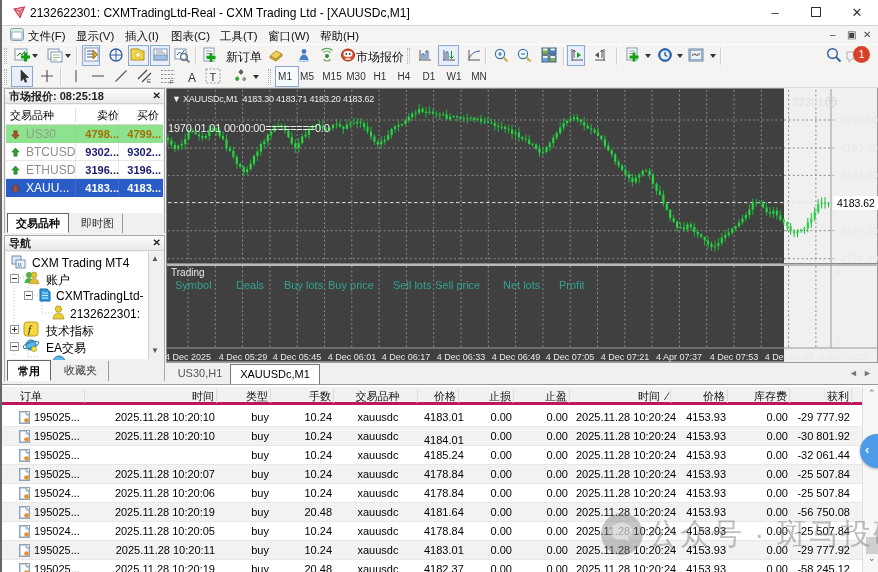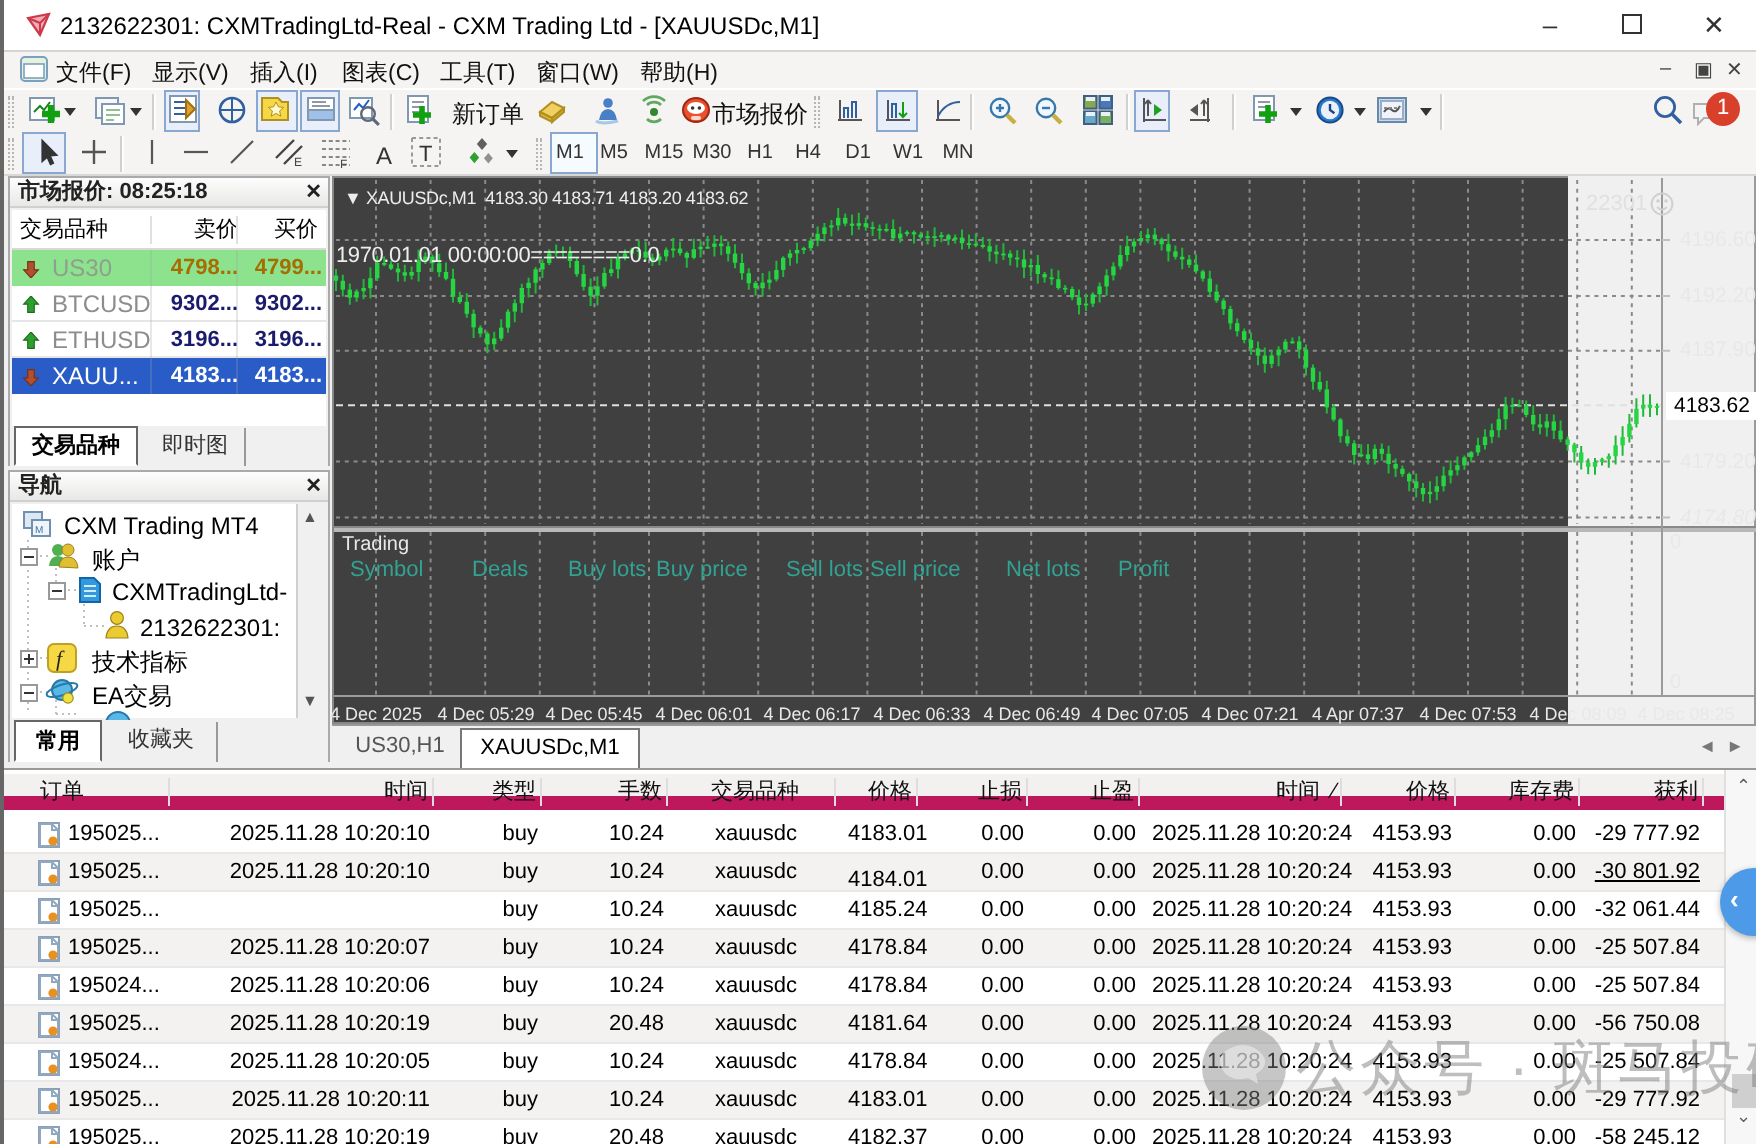--- a/index.html
+++ b/index.html
@@ -43,21 +43,21 @@
 #navtabs { position:absolute; left:0px; top:124px; width:159px; height:21px; background:#f0f0f0; }
 
 
 #chart { position:absolute; left:164px; top:88px; width:618px; height:274px; background:#404040; border:1px solid #888; border-right:none;}
 #charttabs { position:absolute; left:164px; top:362px; width:714px; height:22px; background:#f0f0f0; border-top:1px solid #999; }
 .ctab { position:absolute; top:1px; height:19px; font-size:11px; line-height:19px; text-align:center; color:#555; }
 .ctabsel { background:#fff; border:1px solid #777; border-bottom:none; color:#000; height:21px; }
 
 
 #terminal { position:absolute; left:0px; top:384px; width:878px; height:188px; background:#fff; border-top:1px solid #999; }
-#thead { position:absolute; left:0; top:2px; width:860px; height:18px; background:#f2f1ef; border-bottom:7px solid #be185d; font-size:11px; color:#111; }
+#thead { position:absolute; left:0; top:2px; width:860px; height:18px; background:#f2f1ef; border-bottom:3px solid #be185d; font-size:11px; color:#111; }
 .hc { position:absolute; top:2px; height:14px; line-height:14px; border-right:1px solid #ddd; }
 .trow { position:absolute; left:0; width:860px; height:19px; font-size:11px; color:#000; }
 .tc { position:absolute; top:0; height:19px; line-height:19px; white-space:nowrap; }
 .docico { position:absolute; left:4px; top:3px; width:11px; height:13px; background:#fff; border:1px solid #8aa0b8; }
 #tsb { position:absolute; right:0; top:0px; width:18px; height:188px; background:#f7f7f7; border-left:1px solid #e0e0e0; }
 
 
 #wm { position:absolute; left:598px; top:504px; width:280px; height:60px; color:rgba(125,125,125,0.50); font-size:30px; letter-spacing:2px; z-index:50;}
 #bluebtn { position:absolute; left:858px; top:434px; width:34px; height:34px; border-radius:17px; background:#4d9ae8; z-index:60; box-shadow:0 1px 3px rgba(0,0,0,0.3);}
 </style>
@@ -735,21 +735,21 @@
           <span class="tc" style="left:87px;width:128px;text-align:right;padding:0 2px;">2025.11.28 10:20:10</span>
           <span class="tc" style="left:219px;width:50px;text-align:right;padding:0 2px;">buy</span>
           <span class="tc" style="left:273px;width:59px;text-align:right;padding:0 2px;">10.24</span>
           <span class="tc" style="left:336px;width:80px;text-align:center;padding:0 2px;">xauusdc</span>
           <span class="tc" style="left:420px;width:37px;text-align:right;padding:4px 2px;">4184.01</span>
           <span class="tc" style="left:461px;width:51px;text-align:right;padding:0 2px;">0.00</span>
           <span class="tc" style="left:516px;width:52px;text-align:right;padding:0 2px;">0.00</span>
           <span class="tc" style="left:572px;width:97px;text-align:right;padding:0 2px;">2025.11.28 10:20:24</span>
           <span class="tc" style="left:673px;width:53px;text-align:right;padding:0 2px;">4153.93</span>
           <span class="tc" style="left:730px;width:58px;text-align:right;padding:0 2px;">0.00</span>
-          <span class="tc" style="left:792px;width:58px;text-align:right;padding:0 2px;text-decoration:underline;">-30 801.92</span>
+          <span class="tc" style="left:792px;width:58px;text-align:right;padding:0 2px;">-30 801.92</span>
         </div>
 <div class="trow" style="top:61px;background:#ffffff;border-bottom:1px solid #e8e8e8;">
           <span class="docico" style="left:17px;">
             <svg width="11" height="13" viewBox="0 0 11 13" style="position:absolute;left:-1px;top:-1px">
               <path d="M1 1 h6 l3 3 v8 h-9 Z" fill="#fff" stroke="#90a8c0"></path>
               <path d="M7 1 v3 h3" fill="none" stroke="#90a8c0"></path>
               <circle cx="7.5" cy="9.5" r="2.3" fill="#e89020"></circle>
             </svg>
           </span>
           <span class="tc" style="left:30px;width:53px;padding:0 2px;">195025...</span>

